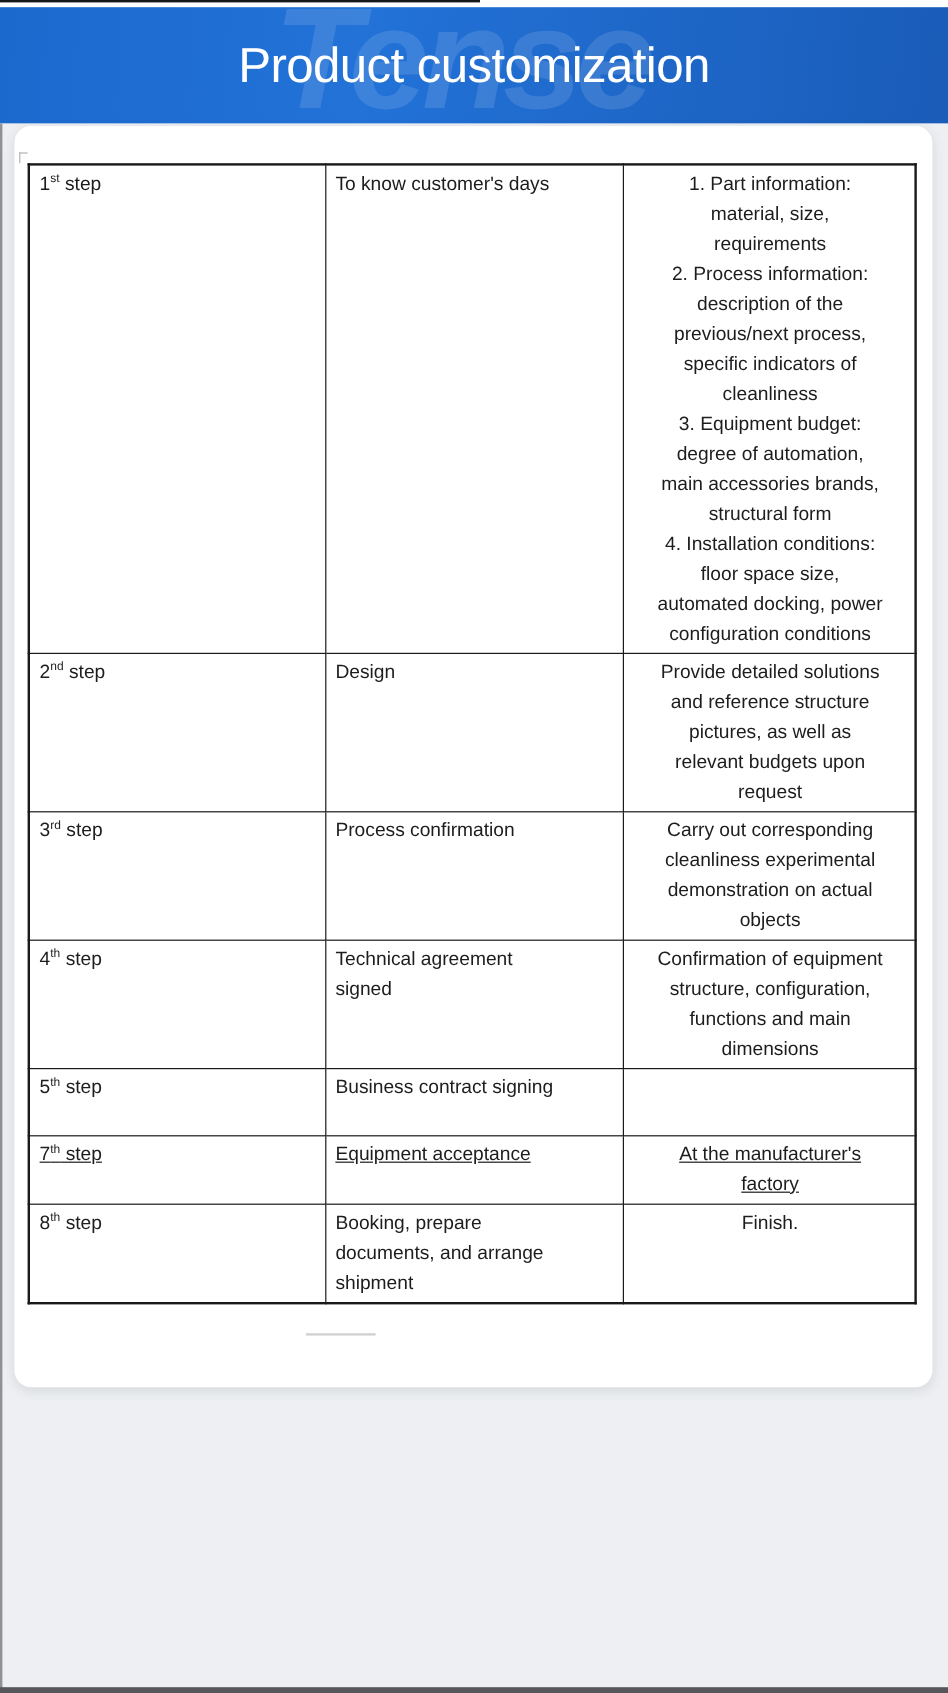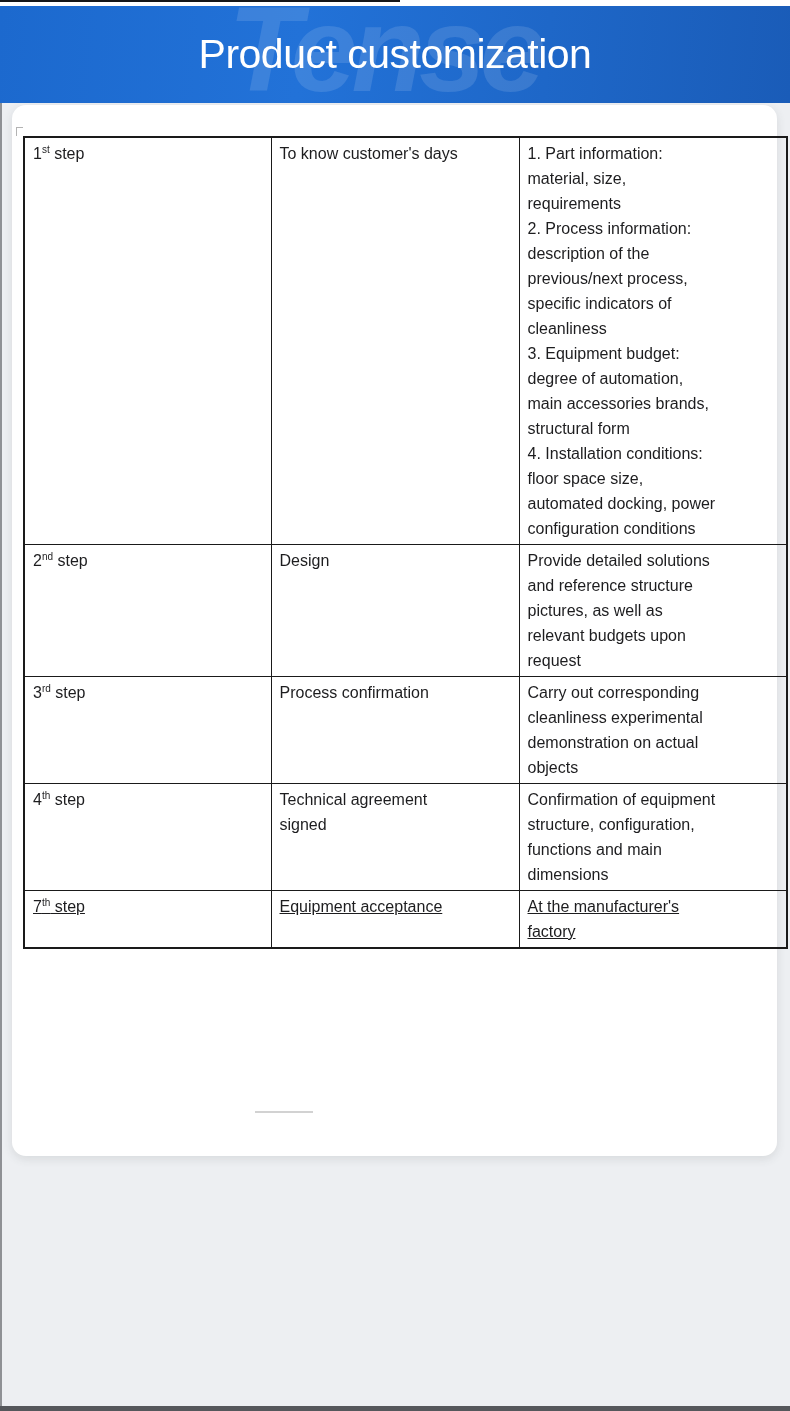--- a/index.html
+++ b/index.html
@@ -61,21 +61,21 @@
     border-collapse:collapse;
     border:2px solid var(--table-border,#1a1a1a);
     color:var(--text,#1d1d1f);
   }
   .steps-table td {
     border:1px solid var(--table-border,#1a1a1a);
     vertical-align:top;
     padding:3px 6px 3px 8px;
     font-size:16px; line-height:25px;
   }
-  .col1 { width:247px; } .col2 { width:248px; } .col3 { width:268px; }
+  .col1 { width:247px; } .col2 { width:248px; } .col3 { width:244px;text-align:center; }
   .steps-table sup { font-size:10px; line-height:0; }
   .r1 td { height:399px; }
   .r2 td { height:124px; }
   .r3 td { height:100px; }
   .r4 td { height:101px; }
   .r5 td { height:56px; }
   .r6 td { height:56px; }
   .r7 td { height:57px;text-decoration:underline; }
   .r8 td { height:77px; }
 </style>
@@ -151,28 +151,46 @@
               <div>Technical agreement</div>
               <div>signed</div>
             </td>
           <td class="col3">
               <div>Confirmation of equipment</div>
               <div>structure, configuration,</div>
               <div>functions and main</div>
               <div>dimensions</div>
             </td>
         </tr>
+        <tr class="r5">
+          <td class="col1"><span>5</span><sup>th</sup><span> step</span></td>
+          <td class="col2">
+              <div>Business contract signing</div>
+            </td>
+          <td class="col3"></td>
+        </tr>
         <tr class="r7">
           <td class="col1"><span>7</span><sup>th</sup><span> step</span></td>
           <td class="col2">
               <div>Equipment acceptance</div>
             </td>
           <td class="col3">
               <div>At the manufacturer's</div>
               <div>factory</div>
+            </td>
+        </tr>
+        <tr class="r8">
+          <td class="col1"><span>8</span><sup>th</sup><span> step</span></td>
+          <td class="col2">
+              <div>Booking, prepare</div>
+              <div>documents, and arrange</div>
+              <div>shipment</div>
+            </td>
+          <td class="col3">
+              <div>Finish.</div>
             </td>
         </tr>
       </tbody>
     </table>
     <div class="artifact-b"></div>
   </div>
   <div class="left-edge"></div>
   <div class="bottom-bar"></div>
 </main>
 

